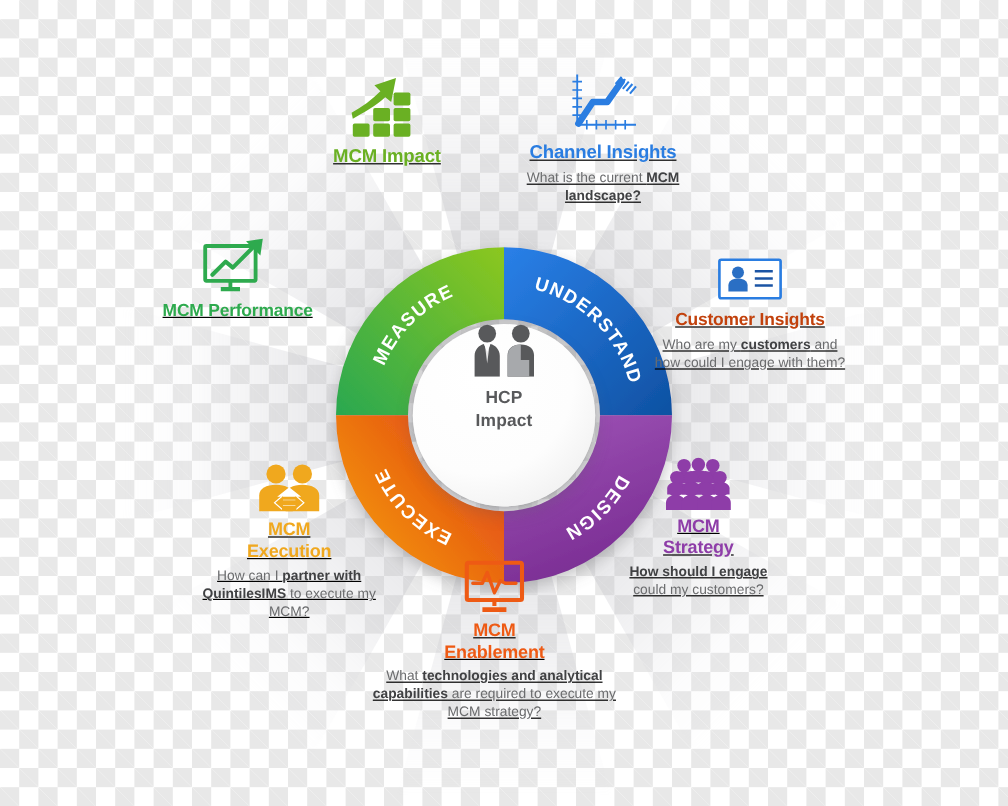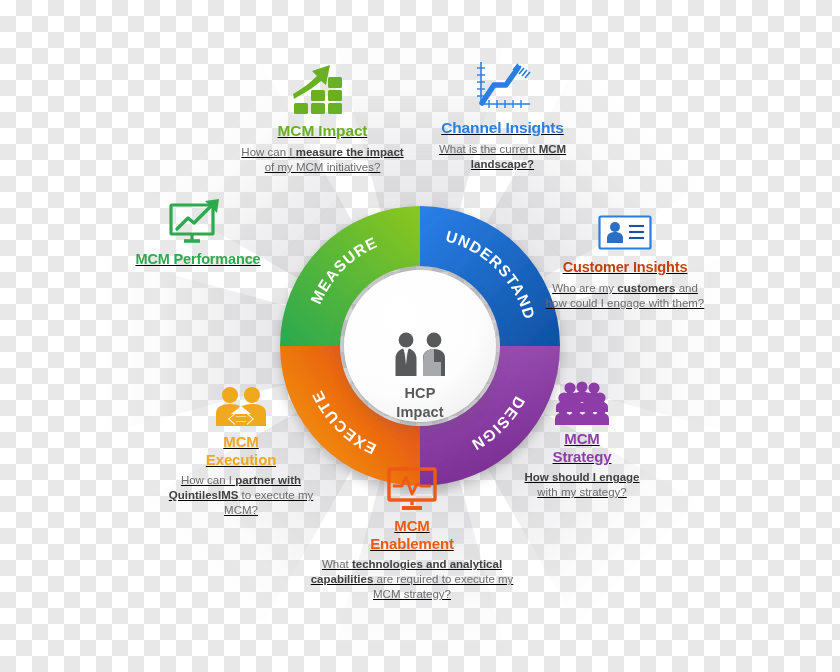--- a/index.html
+++ b/index.html
@@ -67,21 +67,21 @@
     width: 152px;
     height: 152px;
     margin-left: -76px;
     margin-top: -76px;
     border-radius: 50%;
     background: radial-gradient(circle at 36% 30%, #ffffff 0%, #fdfdfd 55%, #f0f0f0 84%, #e4e4e4 100%);
     box-shadow: 0 6px 14px rgba(90,90,95,0.30), 0 1px 3px rgba(0,0,0,0.14);
     display: flex;
     flex-direction: column;
     align-items: center;
-    justify-content: flex-end;
+    justify-content: flex-start;
   }
   .hub-icon { margin-bottom: 4px; }
   .hub-label {
     color: #58595b;
     font-size: 14.5px;
     font-weight: bold;
     line-height: 1.30;
     text-align: center;
     letter-spacing: 0.1px;
   }
@@ -233,23 +233,20 @@
           <rect x="19" y="40" width="14" height="11" rx="1.5"></rect>
           <rect x="36" y="40" width="14" height="11" rx="1.5"></rect>
           <rect x="19" y="27" width="14" height="11" rx="1.5"></rect>
           <rect x="36" y="27" width="14" height="11" rx="1.5"></rect>
           <rect x="36" y="14" width="14" height="11" rx="1.5"></rect>
           <path d="M2 36 C12 30 20 26 29 18 L34 22 L38 2 L20 8 L25 13 C18 20 10 26 1 31 Z"></path>
         </g>
       </svg>
     </span>
     <div class="sp-title">MCM Impact</div>
-    <div class="sp-body">
-      <span>How can I </span><b>measure the impact</b><span> of my MCM initiatives?</span>
-    </div>
   </div>
 
   <div class="spoke" id="sp-channel">
     <span class="sp-icon">
       <svg width="62" height="56" viewBox="0 0 62 56">
         <g stroke="#2a7de1" stroke-width="1.6" fill="none">
           <path d="M9 4 V46 H58"></path>
           <g stroke-width="1.4">
             <path d="M5 10 H13"></path>
               <path d="M5 17 H13"></path>
@@ -366,21 +363,21 @@
           <path d="M28 44 V38 C28 34 31.6 31.6 36 31.6 C40.4 31.6 44 34 44 38 V44 Z"></path>
           <path d="M40 44 V38 C40 34 43.6 31.6 48 31.6 C52.4 31.6 56 34 56 38 V44 Z"></path>
         </g>
       </svg>
     </span>
     <div class="sp-title">
       <div>MCM</div>
       <div>Strategy</div>
     </div>
     <div class="sp-body">
-      <b>How should I engage</b><span> with my strategy?</span>
+      <b>How should I engage</b><span> could my customers?</span>
     </div>
   </div>
 
   <div class="spoke" id="sp-enablement">
     <span class="sp-icon">
       <svg width="52" height="46" viewBox="0 0 52 46">
         <g fill="none" stroke="#ee5a14" stroke-width="3.4">
           <rect x="3" y="3" width="46" height="31" rx="1.5"></rect>
           <path d="M26 34 V39"></path>
           <path d="M16 42 H36" stroke-width="4"></path>

